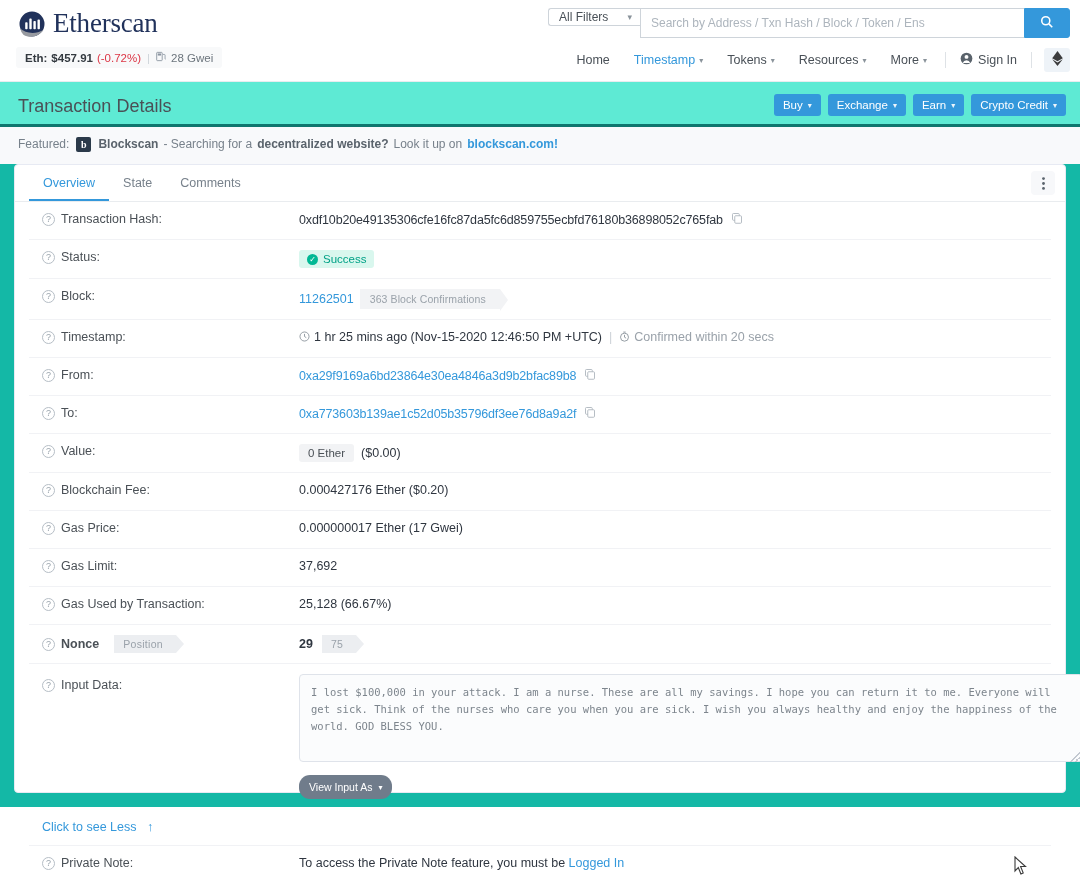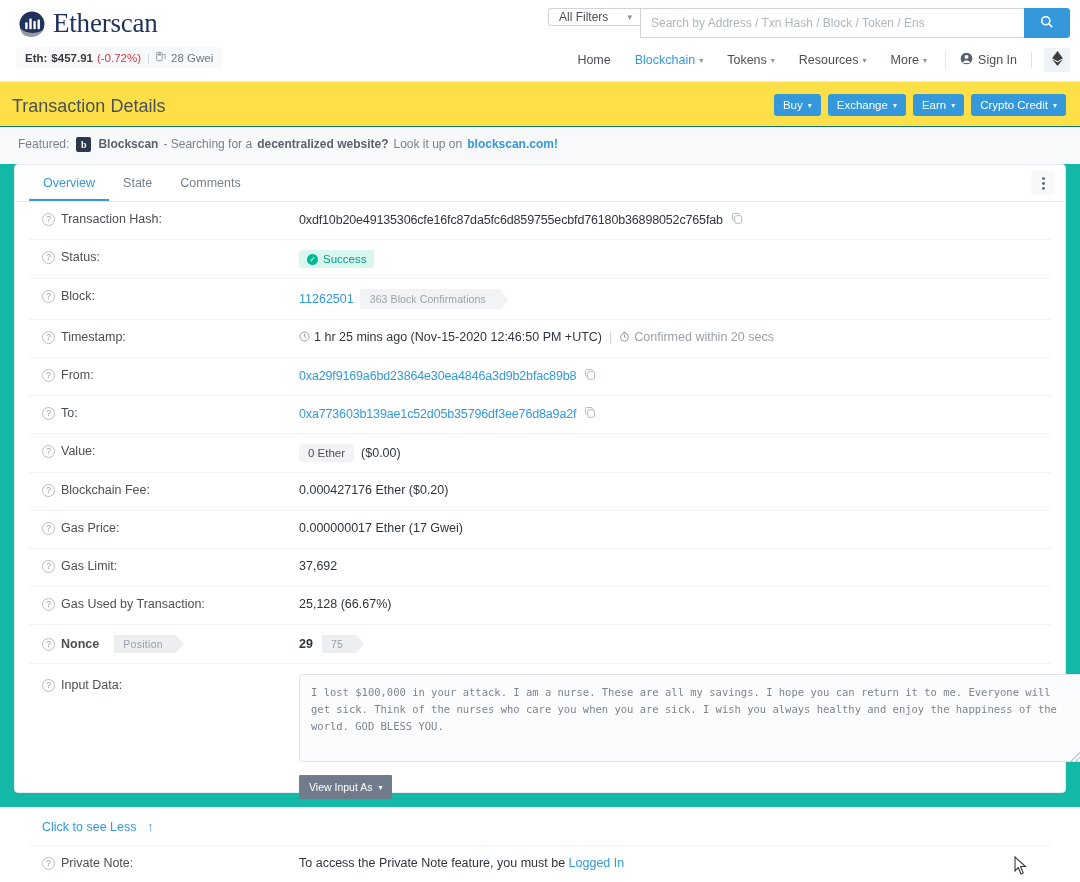--- a/index.html
+++ b/index.html
@@ -98,23 +98,23 @@
   .signin { color: #495057; display: flex; align-items: center; gap: 5px; padding: 4px 8px; cursor: pointer; white-space: nowrap; }
   .eth-badge {
     width: 26px; height: 24px; background: #eef3f8; border-radius: 3px;
     display: flex; align-items: center; justify-content: center;
     margin-left: 6px; cursor: pointer;
   }
 
   
   .pagehead {
     position: relative;
-    background: #fde047;
-    padding: 14px 18px 12px 12px;
-    border-bottom: 1px solid #0f766e;
+    background: #5eead4;
+    padding: 14px 18px 12px 18px;
+    border-bottom: 3px solid #0f766e;
     height: 45px;
   }
   .pagetitle {
     font-size: 18px; font-weight: normal; color: #4a5056;
   }
   .headbtns {
     position: absolute; right: 14px; top: 12px;
     display: flex; gap: 7px;
   }
   .hbtn {
@@ -280,21 +280,21 @@
     position: absolute; right: 3px; bottom: 3px;
     width: 10px; height: 10px;
     background:
       linear-gradient(135deg, transparent 45%, #c3c9d1 45%, #c3c9d1 55%, transparent 55%),
       linear-gradient(135deg, transparent 70%, #c3c9d1 70%, #c3c9d1 80%, transparent 80%);
   }
   .ta-wrap { position: relative; display: inline-block; }
   .viewinput-btn {
     margin-top: 10px;
     background: #707c8b; color: #fff;
-    border: none; border-radius: 1px;
+    border: none; border-radius: 11px;
     font-size: 10.5px;
     padding: 6px 10px;
     display: inline-flex; align-items: center; gap: 6px;
     cursor: pointer;
     font-family: "Liberation Sans", sans-serif;
   }
   .seeless {
     border-bottom: 1px solid #f1f2f5;
     padding: 11px 0 11px 13px;
     font-size: 12.5px;
@@ -352,21 +352,21 @@
         </svg>
       </span>
     </div>
   </div>
 
   <div class="mainnav">
     <div class="navitem">
       <span>Home</span>
     </div>
     <div class="navitem active">
-      <span>Blockchain</span>
+      <span>Timestamp</span>
       <span class="caret">▾</span>
     </div>
     <div class="navitem">
       <span>Tokens</span>
       <span class="caret">▾</span>
     </div>
     <div class="navitem">
       <span>Resources</span>
       <span class="caret">▾</span>
     </div>

